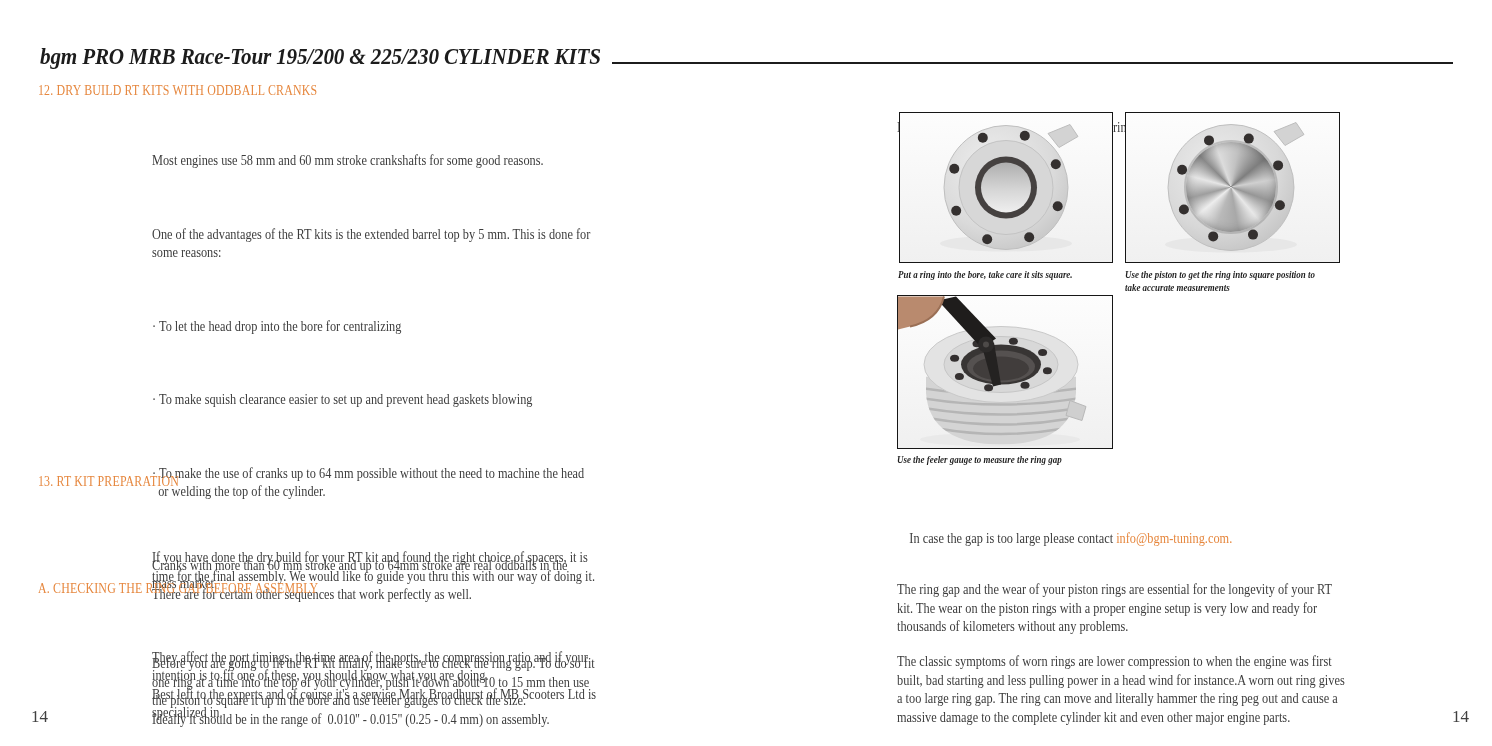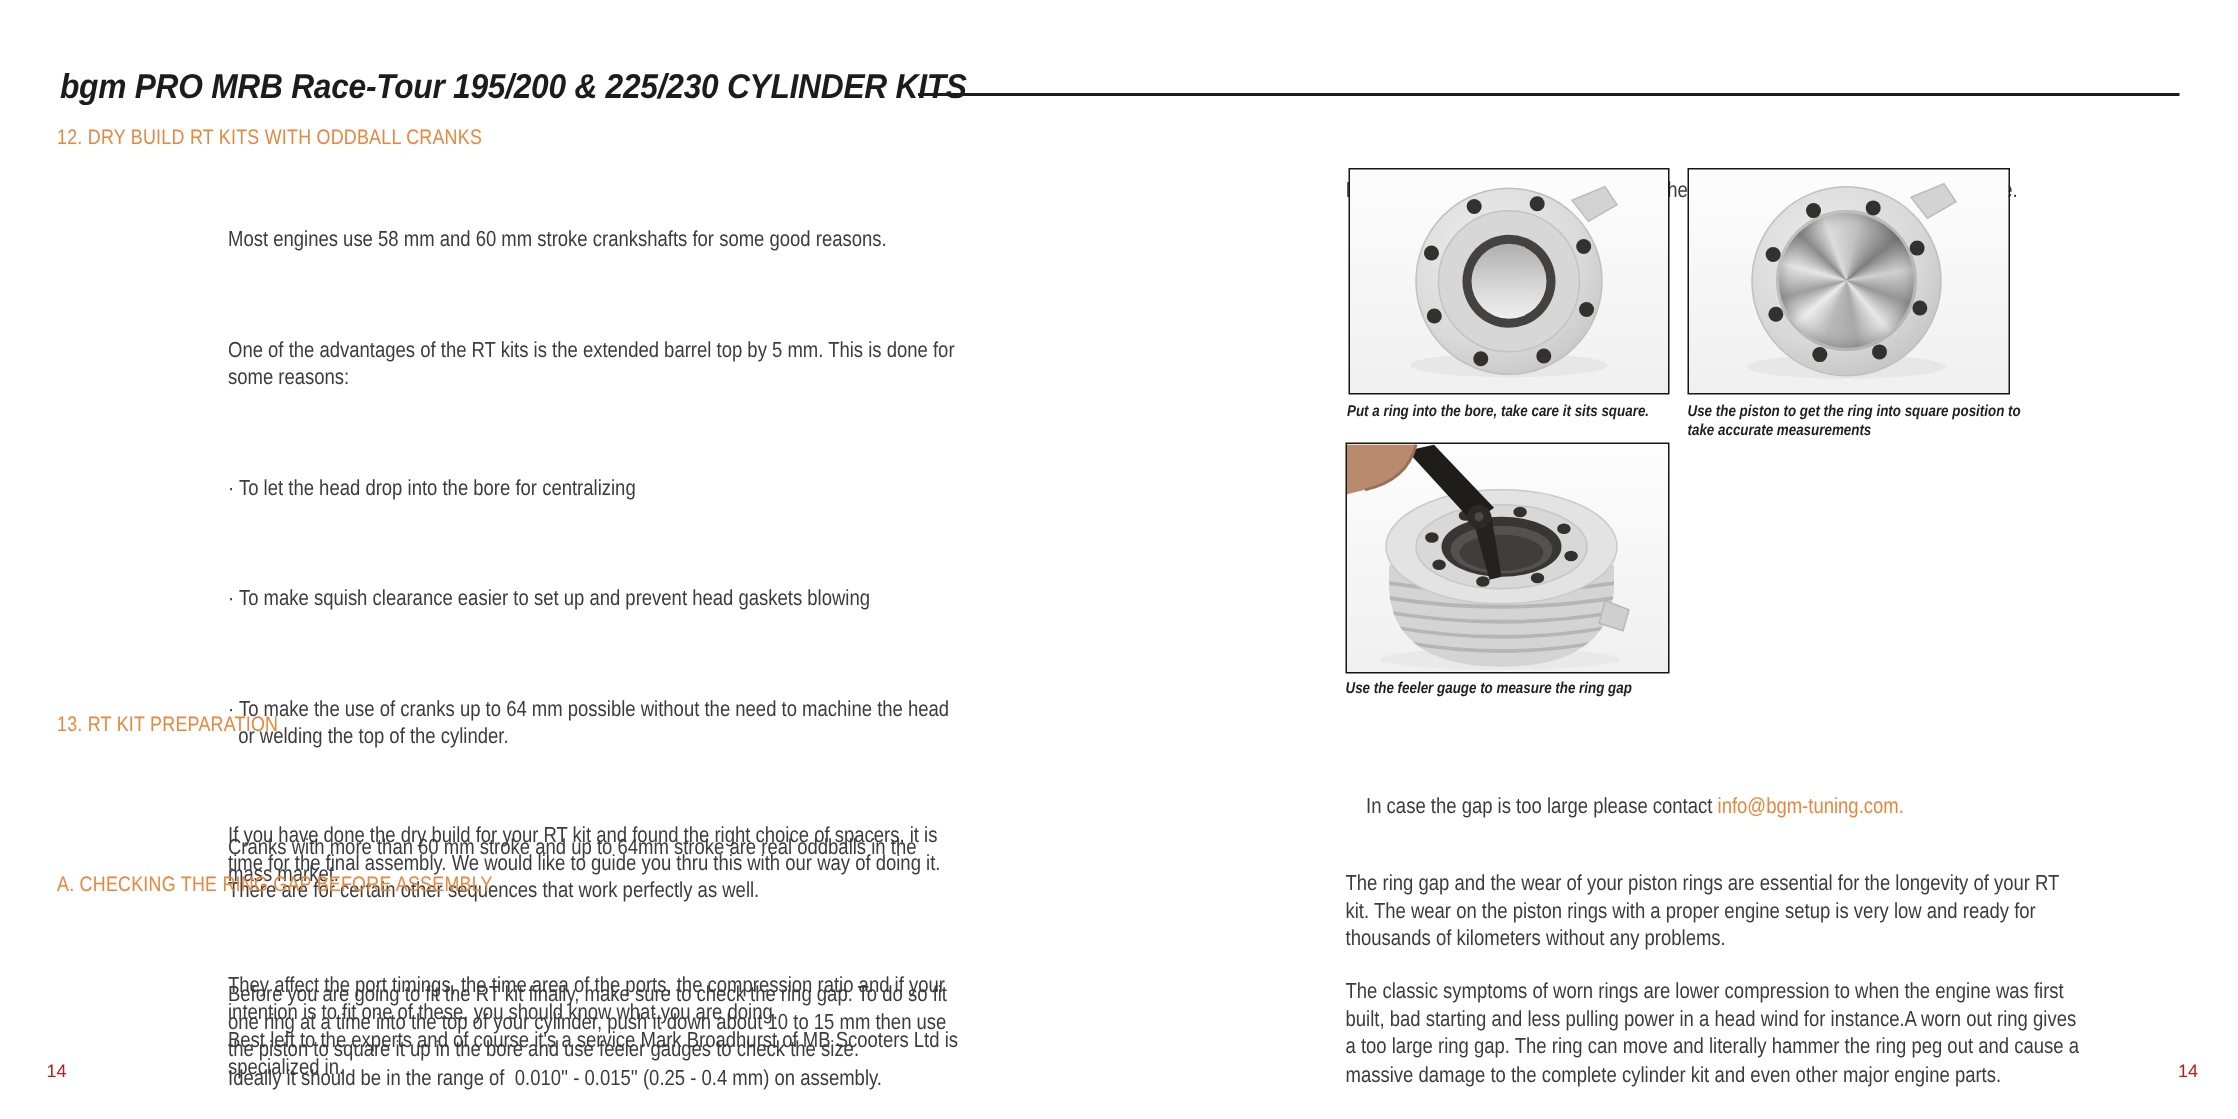--- a/index.html
+++ b/index.html
@@ -1,18 +1,18 @@
 <!DOCTYPE html>
 <html><head>
 <meta charset="utf-8">
 <style>
   html,body { margin:0; padding:0; background:#ffffff; }
   .sheet {
     position:relative; width:1492px; height:746px; background:#ffffff;
-    font-family:Liberation Sans, sans-serif; color:#3c3c3c; overflow:hidden;
+    font-family:Liberation Serif, serif; color:#3c3c3c; overflow:hidden;
   }
   
   .cond { transform:scaleX(0.85); transform-origin:0 0; }
   .cond-title { transform:scaleX(0.92); transform-origin:0 0; }
 
   .doc-title {
     position:absolute; left:40px; top:44px; width:720px;
     font-size:23px; font-weight:bold; font-style:italic; color:#1c1c1c;
     letter-spacing:-0.2px; white-space:nowrap;
   }
@@ -49,21 +49,21 @@
   }
 
   .caption {
     position:absolute; width:330px; font-size:10.5px; font-style:italic; font-weight:bold;
     color:#1f1f1f; line-height:13px; white-space:pre-wrap;
   }
 
   .contact-line { position:absolute; font-size:14.5px; line-height:18.5px; width:690px; white-space:pre; }
   .contact-line a { color:#e6873e; text-decoration:none; }
 
-  .page-num { position:absolute; font-size:12px; color:#b91c1c; }
+  .page-num { position:absolute; font-size:17px; color:#404040; }
 </style>
 </head>
 <body>
 
 <div class="sheet">
 
   <div class="doc-title cond-title">bgm PRO MRB Race-Tour 195/200 &amp; 225/230 CYLINDER KITS</div>
   <div class="title-rule"></div>
 
   <div class="sec-heading cond" style="left:38px; top:83px;">12. DRY BUILD RT KITS WITH ODDBALL CRANKS</div>

